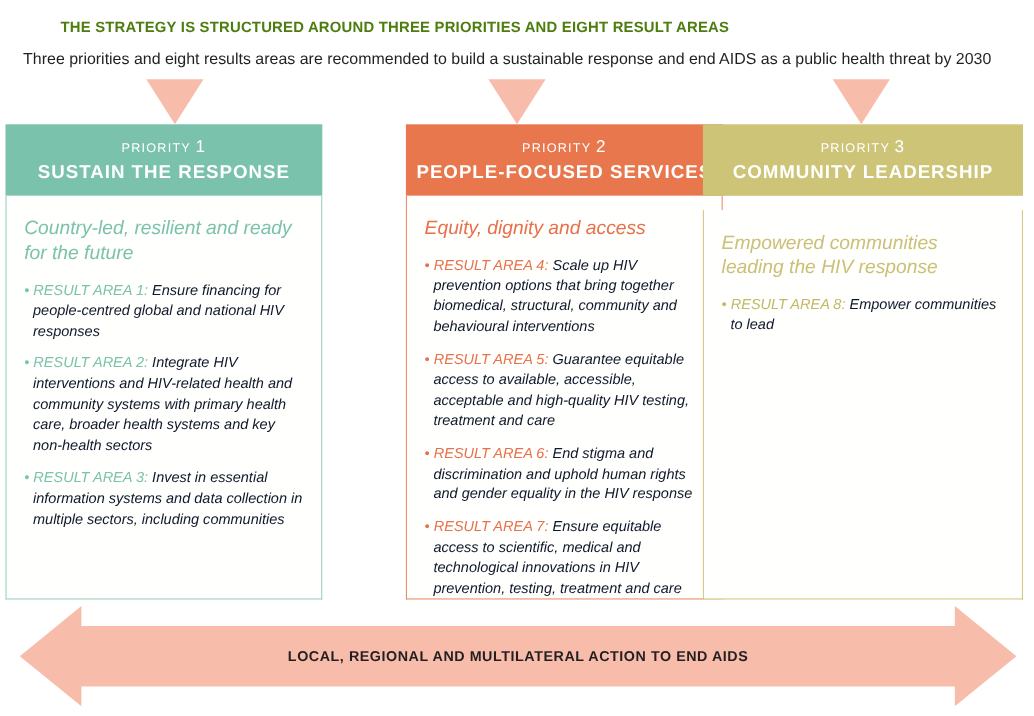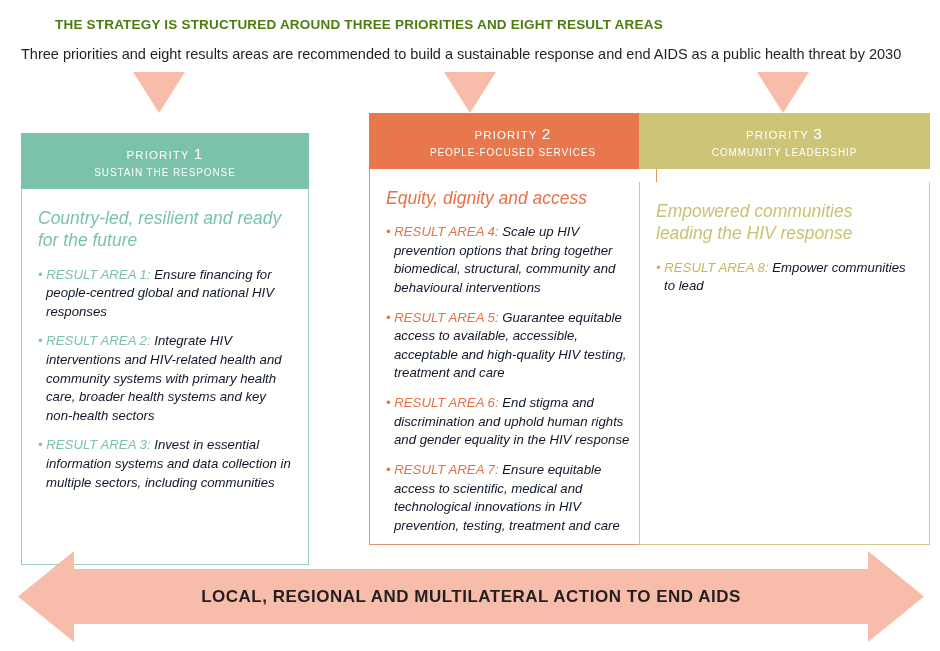--- a/index.html
+++ b/index.html
@@ -60,42 +60,42 @@
   }
   .col {
     position: absolute;
     top: 0;
     width: 288px;
     height: 432px;
     box-sizing: border-box;
     display: flex;
     flex-direction: column;
   }
-  .col.c1 { left: 21px; margin-top: 20px; }
+  .col.c1 { left: 5px; }
   .col.c2 { left: 329px; margin-left: 40px; }
   .col.c3 { left: 639px; width: 291px; gap: 13px; }
 
   .band {
     flex: 0 0 auto;
     padding: 12px 6px 11px;
     text-align: center;
     color: #ffffff;
   }
   .band-pri {
     font-size: 11.5px;
     letter-spacing: 1.1px;
     line-height: 1.15;
   }
   .band-pri .num {
     font-size: 15.5px;
     font-weight: normal;
   }
   .band-name {
-    font-size: 10px;
-    font-weight: normal;
+    font-size: 17px;
+    font-weight: bold;
     letter-spacing: 0.9px;
     margin-top: 4px;
   }
 
   .body {
     flex: 1 1 auto;
     background: #fffffd;
     box-sizing: border-box;
     border-style: solid;
     border-width: 0 1px 1px 1px;
@@ -150,21 +150,21 @@
   .arrow-svg { display: block; }
   .arrow-label {
     position: absolute;
     left: 0;
     top: 0;
     width: 906px;
     height: 91px;
     display: flex;
     align-items: center;
     justify-content: center;
-    font-size: 17px;
+    font-size: 13px;
     font-weight: bold;
     letter-spacing: 0.5px;
     color: #231f20;
     pointer-events: none;
   }
 </style>
 </head>
 <body>
 
 <div class="hdr-title">THE STRATEGY IS STRUCTURED AROUND THREE PRIORITIES AND EIGHT RESULT AREAS</div>

